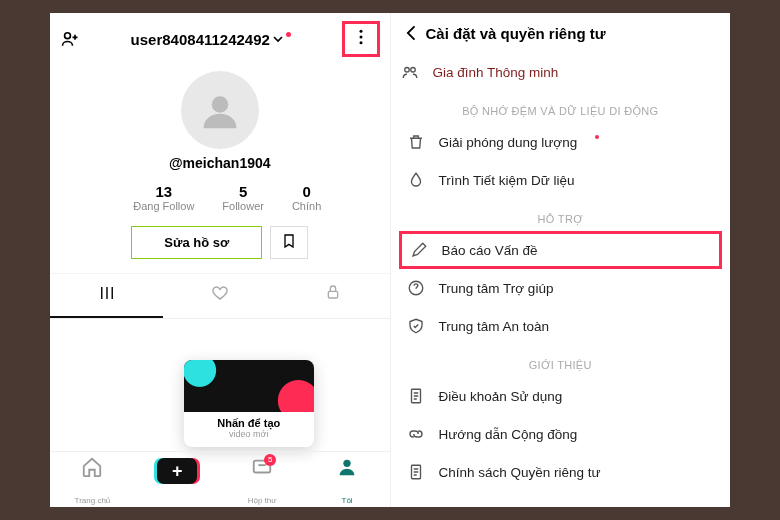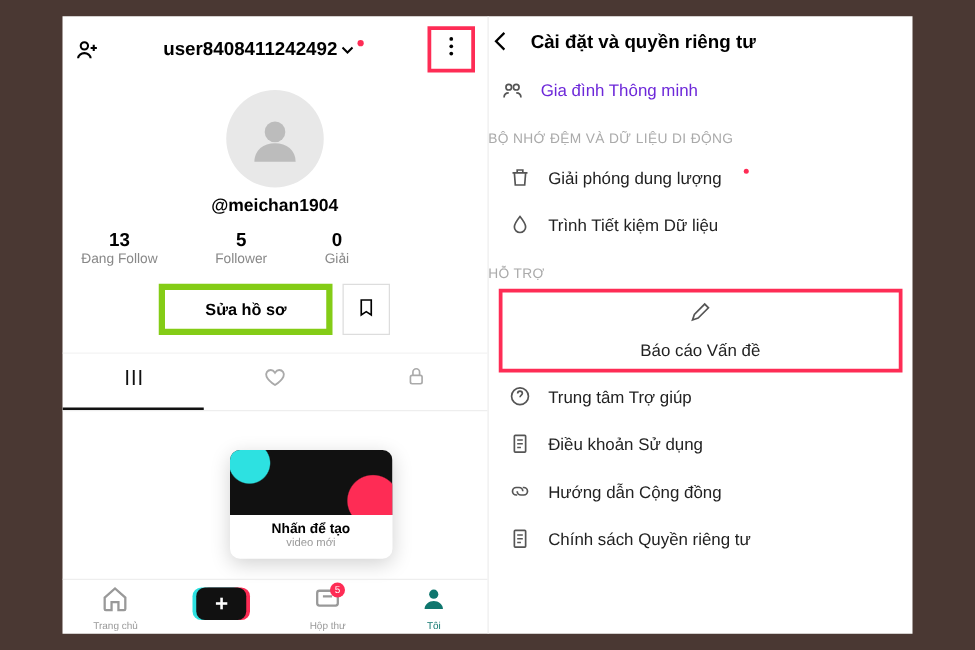--- a/index.html
+++ b/index.html
@@ -12,56 +12,56 @@
   .lhdr .username { flex: 1; text-align: center; font-size: 15px; font-weight: 600; display: flex; align-items: center; justify-content: center; gap: 3px; }
   .dot-red { width: 5px; height: 5px; background: #fe2c55; border-radius: 50%; display: inline-block; position: relative; top: -5px; }
   .menu-wrap { padding: 3px 6px; border: 3px solid #fe2c55; }
   .icon { width: 20px; height: 20px; display: inline-flex; align-items: center; justify-content: center; }
   
   .avatar-area { display: flex; flex-direction: column; align-items: center; margin-top: 6px; }
   .avatar { width: 78px; height: 78px; border-radius: 50%; background: #e8e8e8; display: flex; align-items: center; justify-content: center; }
   .avatar svg { width: 44px; height: 44px; }
   .handle { margin-top: 6px; font-size: 14px; font-weight: 600; }
   
-  .stats { display: flex; gap: 46px; margin-top: 12px; padding-left: 15px; }
+  .stats { display: flex; justify-content: center; gap: 28px; margin-top: 12px; padding-left: 15px; }
   .stat { text-align: center; }
   .stat .num { font-size: 15px; font-weight: 700; }
   .stat .lab { font-size: 11px; color: #888; }
   
   .editrow { display: flex; justify-content: center; gap: 8px; margin-top: 14px; }
-  .editbtn { border: 5px solid #84cc16; padding: 8px 32px; font-size: 13px; font-weight: 600; background: #fff; }
+  .editbtn { border: 1px solid #84cc16; padding: 8px 32px; font-size: 13px; font-weight: 600; background: #fff; }
   .bmbtn { border: 1px solid #ddd; padding: 6px 10px; background: #fff; }
   
   .ptabs { display: flex; margin-top: 14px; border-bottom: 1px solid #eee; border-top: 1px solid #f4f4f4; }
   .ptab { flex: 1; text-align: center; padding: 10px 0; color: #aaa; }
   .ptab.active { color: #111; border-bottom: 2px solid #111; }
   
   .promo { position: absolute; bottom: 60px; left: 50%; transform: translateX(-50%); width: 130px; background: #fff; border-radius: 8px; box-shadow: 0 4px 16px rgba(0,0,0,.18); overflow: hidden; margin-left: 29px; }
   .promo .art { height: 52px; background:
     radial-gradient(circle at 12% 20%, #2de1e1 0 16px, transparent 17px),
     radial-gradient(circle at 88% 78%, #fe2c55 0 20px, transparent 21px),
     #111; }
   .promo .txt { padding: 5px 0 8px; text-align: center; }
   .promo .t1 { font-size: 11px; font-weight: 700; }
   .promo .t2 { font-size: 9px; color: #999; }
   
   .nav { position: absolute; bottom: 0; left: 0; right: 0; display: flex; border-top: 1px solid #eee; padding: 4px 0 2px; }
   .navitem { flex: 1; text-align: center; color: #999; position: relative; }
   .navitem.active { color: #0f766e; }
-  .navitem .nlab { font-size: 8px; margin-top: 1px; }
+  .navitem .nlab { font-size: 8px; margin-top: 14px; }
   .plusbtn { width: 40px; height: 26px; background: #111; border-radius: 7px; display: inline-flex; align-items: center; justify-content: center; color: #fff; font-size: 18px; font-weight: 700; box-shadow: -3px 0 0 #2de1e1, 3px 0 0 #fe2c55; margin-top: 2px; }
   .badge { position: absolute; top: -2px; left: 52%; background: #fe2c55; color: #fff; font-size: 8px; padding: 0 4px; border-radius: 8px; line-height: 12px; }
   
-  .rhdr { display: flex; align-items: center; padding: 10px 0; gap: 14px; }
+  .rhdr { display: flex; align-items: center; padding: 10px 0; gap: 4px; margin-left: 11px; }
   .rhdr .title { font-size: 15px; font-weight: 600; }
-  .section-label { font-size: 11px; color: #aaa; padding: 14px 0 6px; letter-spacing: .3px; }
+  .section-label { font-size: 11px; color: #aaa; padding: 14px 0 6px; letter-spacing: .3px; text-align: center; }
   .sitem { display: flex; align-items: center; gap: 14px; padding: 10px 16px; font-size: 13.5px; color: #222; }
   .sitem .sico { width: 18px; height: 18px; color: #555; display: inline-flex; align-items: center; justify-content: center; }
-  .hl { border: 3px solid #fe2c55; margin: 0 8px; padding: 7px 8px; flex-direction: column; }
-  .clip { color: #6d28d9; padding-left: 10px; }
+  .hl { border: 3px solid #fe2c55; margin: 0 8px; padding: 7px 8px; }
+  .clip { color: #7f1d1d; padding-left: 10px; }
   .dot-small { width: 4px; height: 4px; background: #fe2c55; border-radius: 50%; display: inline-block; margin-left: 4px; position: relative; top: -5px; }
 </style>
 </head>
 <body>
 
 <div class="container">
 
   <div class="panel left">
     <div class="lhdr">
       <span class="icon">
@@ -103,21 +103,21 @@
       <div class="stat">
         <div class="num">13</div>
         <div class="lab">Đang Follow</div>
       </div>
       <div class="stat">
         <div class="num">5</div>
         <div class="lab">Follower</div>
       </div>
       <div class="stat">
         <div class="num">0</div>
-        <div class="lab">Giải</div>
+        <div class="lab">Chính</div>
       </div>
     </div>
 
     <div class="editrow">
       <button class="editbtn">Sửa hồ sơ</button>
       <button class="bmbtn">
         <svg width="16" height="16" viewBox="0 0 24 24" fill="none" stroke="currentColor" stroke-width="2">
             <path d="M6 3h12v18l-6-4-6 4z"></path>
           </svg>
       </button>
@@ -229,21 +229,31 @@
     </div>
     <div class="sitem">
       <span class="sico">
           <svg viewBox="0 0 24 24" fill="none" stroke="currentColor" stroke-width="1.8">
             <circle cx="12" cy="12" r="9"></circle>
             <path d="M9.5 9a2.5 2.5 0 015 0c0 1.5-2.5 2-2.5 4M12 17h.01"></path>
           </svg>
         </span>
       <span>Trung tâm Trợ giúp</span>
     </div>
-
+    <div class="sitem">
+      <span class="sico">
+          <svg viewBox="0 0 24 24" fill="none" stroke="currentColor" stroke-width="1.8">
+            <path d="M12 3l8 3v5c0 5-3.5 8-8 10-4.5-2-8-5-8-10V6z"></path>
+            <path d="M9 12l2 2 4-4"></path>
+          </svg>
+        </span>
+      <span>Trung tâm An toàn</span>
+    </div>
+
+    <div class="section-label">GIỚI THIỆU</div>
     <div class="sitem">
       <span class="sico">
           <svg viewBox="0 0 24 24" fill="none" stroke="currentColor" stroke-width="1.8">
             <rect x="6" y="3" width="12" height="18" rx="1"></rect>
             <path d="M9 8h6M9 12h6M9 16h4"></path>
           </svg>
         </span>
       <span>Điều khoản Sử dụng</span>
     </div>
     <div class="sitem">

